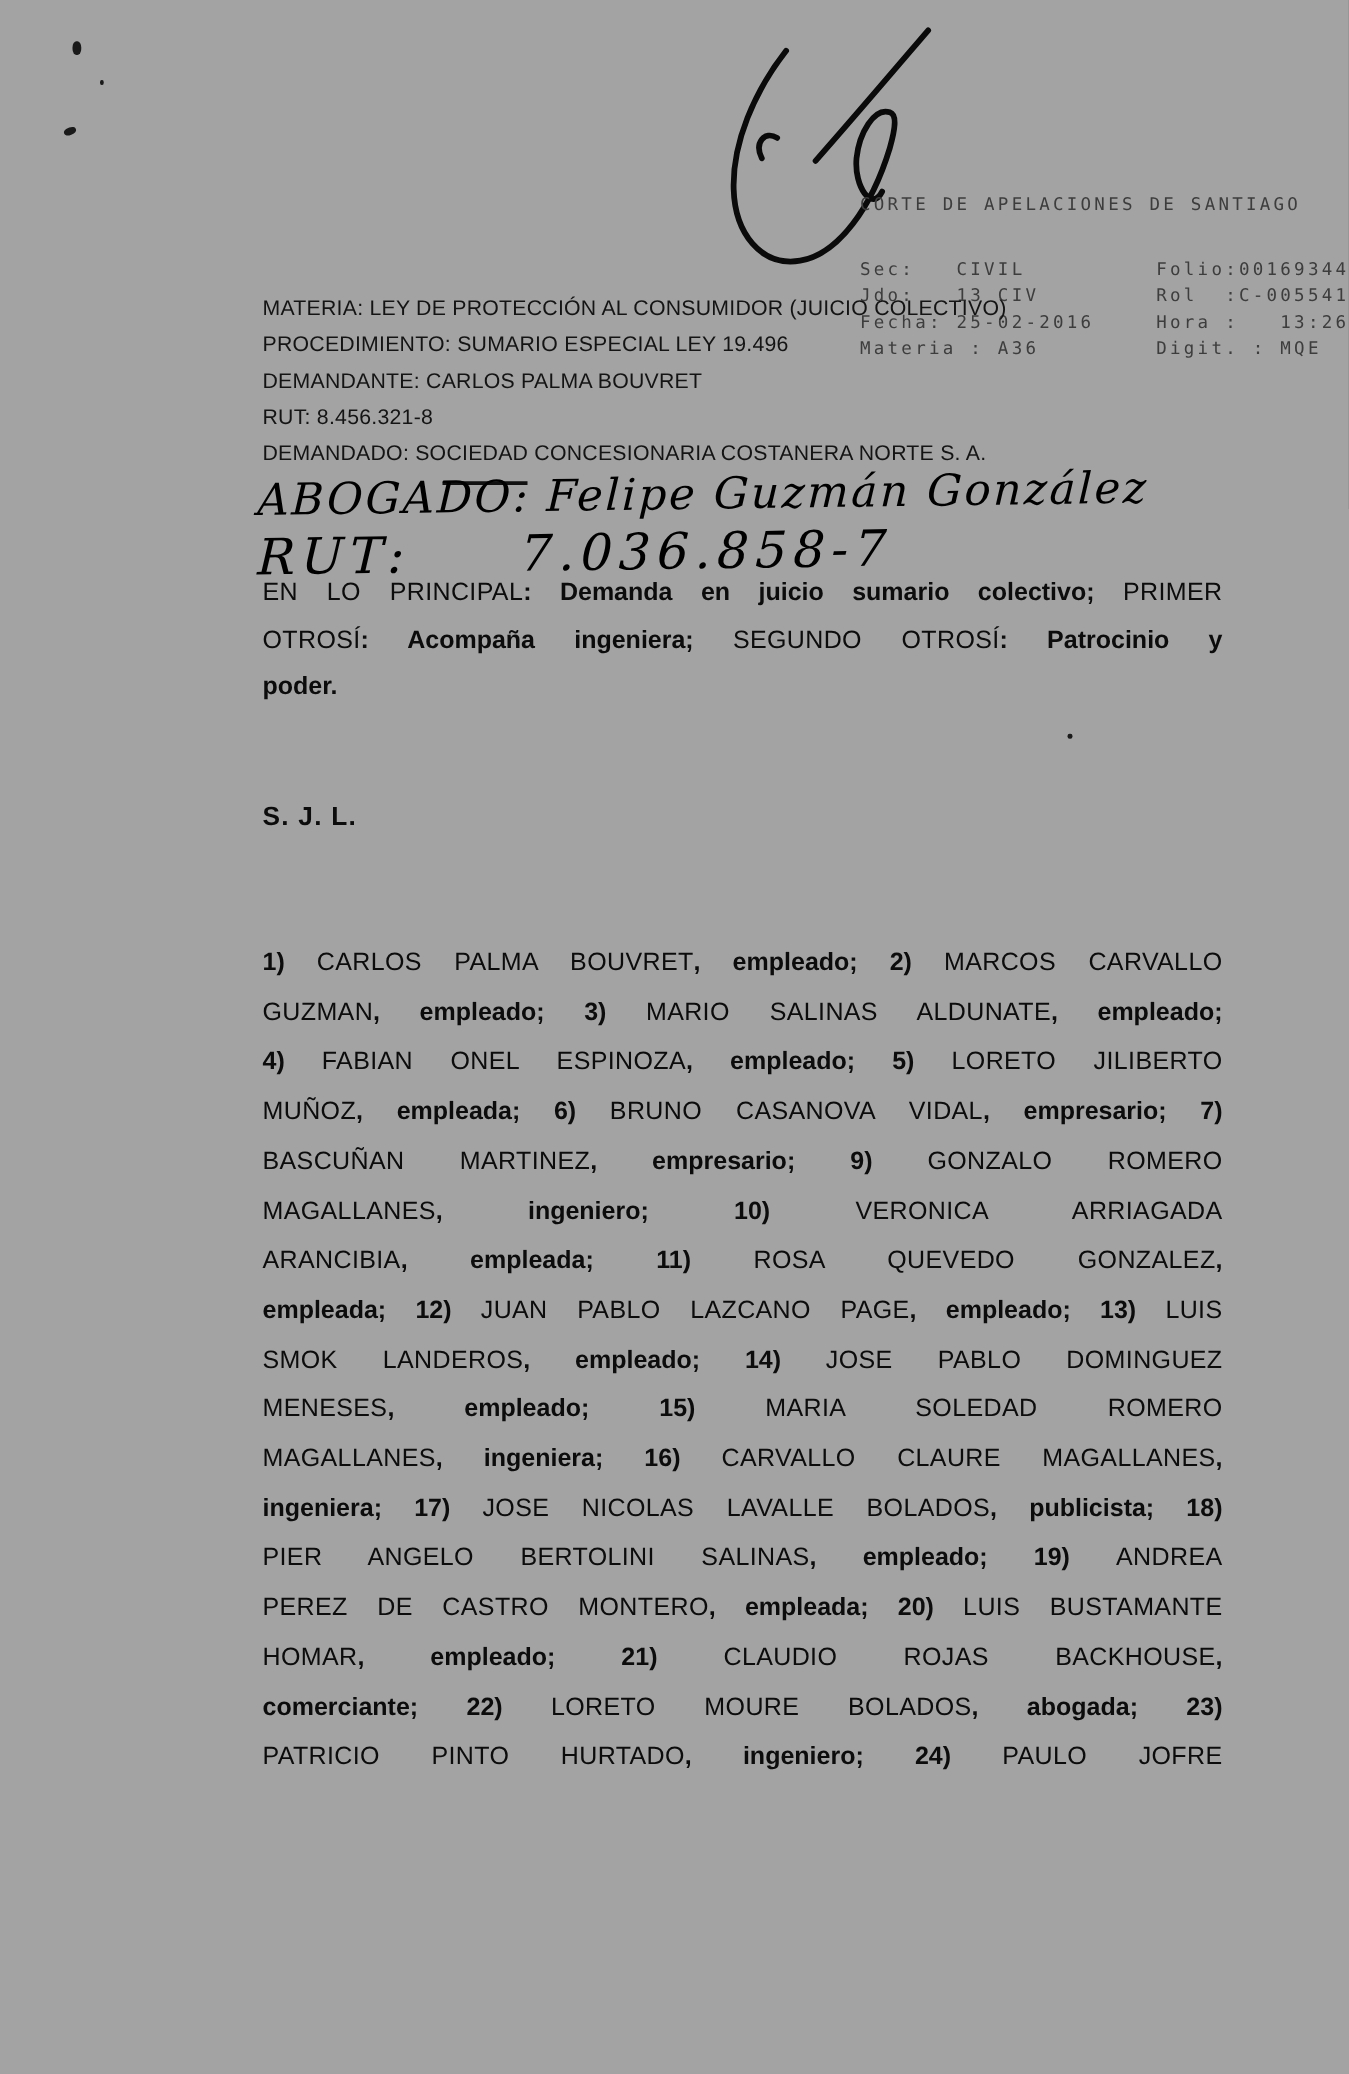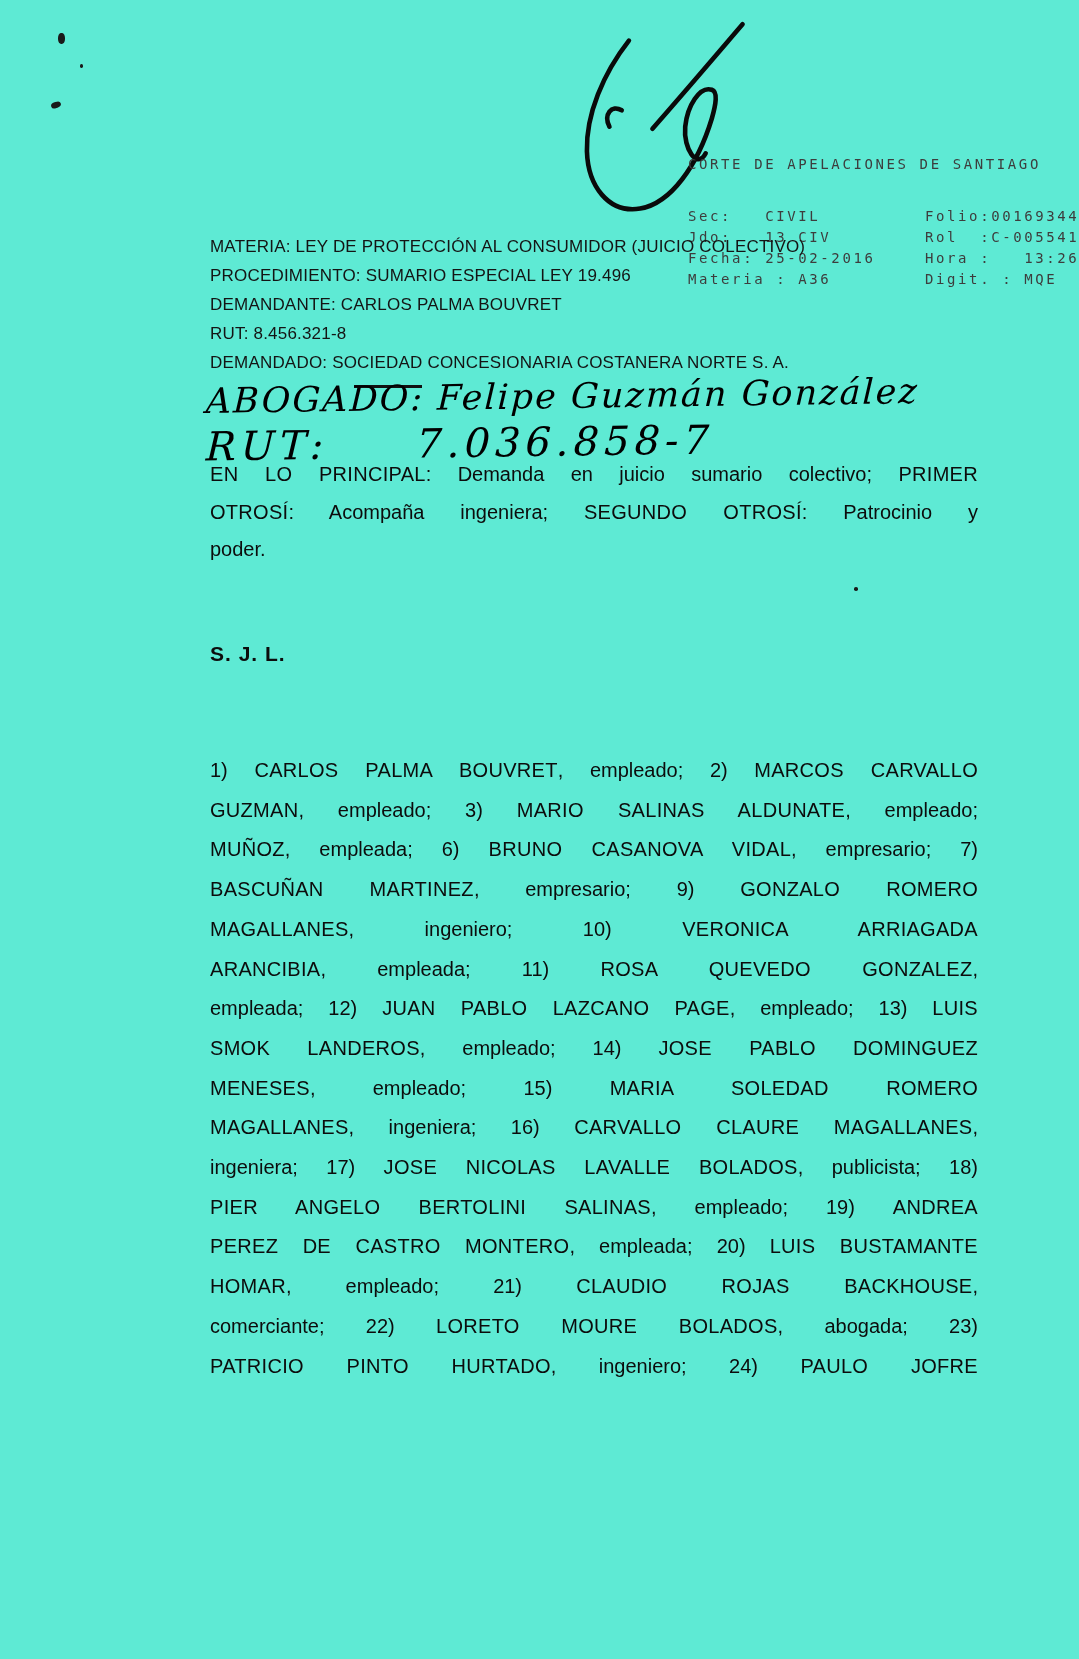--- a/index.html
+++ b/index.html
@@ -1,17 +1,17 @@
 <!DOCTYPE html>
 <html><head>
 <meta charset="utf-8">
 <style>
   html,body{margin:0;padding:0;background:#888;}
   #page{
-    position:relative;width:1079px;height:1659px;background:#5eead4;
+    position:relative;width:1079px;height:1659px;background:#a3a3a3;
     font-family:"Liberation Sans",sans-serif;color:#0c0c0c;overflow:hidden;
     margin:0 auto;
   }
   
   .speck{position:absolute;background:#1a1a1a;border-radius:45%;}
 
   
   #signature{position:absolute;left:552px;top:12px;}
 
   
@@ -39,21 +39,21 @@
   #hand2 .gap{display:inline-block;width:88px;}
   #rut-underline{position:absolute;left:354px;top:385px;width:68px;height:3px;background:#111;}
 
   
   #intro{position:absolute;left:210px;top:456px;width:768px;font-size:20px;line-height:37.5px;}
   
   #body-text{position:absolute;left:210px;top:751px;width:768px;font-size:20px;line-height:39.7px;}
   .tline{white-space:normal;}
   .just{text-align:justify;text-align-last:justify;}
   .b{font-weight:400;letter-spacing:0.3px;}
-  .n{font-weight:400;}
+  .n{font-weight:700;}
 
   
   #salutation{
     position:absolute;left:210px;top:642px;width:768px;text-align:left;
     font-weight:700;font-size:21px;letter-spacing:1px;
   }
 </style>
 </head>
 <body>
 
@@ -96,20 +96,21 @@
       <div class="tline just"><span class="b">EN LO PRINCIPAL</span><span class="n">: Demanda en juicio sumario colectivo; </span><span class="b">PRIMER</span></div>
       <div class="tline just"><span class="b">OTROSÍ</span><span class="n">: Acompaña ingeniera; </span><span class="b">SEGUNDO OTROSÍ</span><span class="n">: Patrocinio y</span></div>
       <div class="tline"><span class="n">poder.</span></div>
     </div>
 
   <div id="salutation">S. J. L.</div>
 
   <div id="body-text">
       <div class="tline just"><span class="n">1) </span><span class="b">CARLOS PALMA BOUVRET</span><span class="n">, empleado; 2) </span><span class="b">MARCOS CARVALLO</span></div>
       <div class="tline just"><span class="b">GUZMAN</span><span class="n">, empleado; 3) </span><span class="b">MARIO SALINAS ALDUNATE</span><span class="n">, empleado;</span></div>
+      <div class="tline just"><span class="n">4) </span><span class="b">FABIAN ONEL ESPINOZA</span><span class="n">, empleado; 5) </span><span class="b">LORETO JILIBERTO</span></div>
       <div class="tline just"><span class="b">MUÑOZ</span><span class="n">, empleada; 6) </span><span class="b">BRUNO CASANOVA VIDAL</span><span class="n">, empresario; 7)</span></div>
       <div class="tline just"><span class="b">BASCUÑAN MARTINEZ</span><span class="n">, empresario; 9) </span><span class="b">GONZALO ROMERO</span></div>
       <div class="tline just"><span class="b">MAGALLANES</span><span class="n">, ingeniero; 10) </span><span class="b">VERONICA ARRIAGADA</span></div>
       <div class="tline just"><span class="b">ARANCIBIA</span><span class="n">, empleada; 11) </span><span class="b">ROSA QUEVEDO GONZALEZ</span><span class="n">,</span></div>
       <div class="tline just"><span class="n">empleada; 12) </span><span class="b">JUAN PABLO LAZCANO PAGE</span><span class="n">, empleado; 13) </span><span class="b">LUIS</span></div>
       <div class="tline just"><span class="b">SMOK LANDEROS</span><span class="n">, empleado; 14) </span><span class="b">JOSE PABLO DOMINGUEZ</span></div>
       <div class="tline just"><span class="b">MENESES</span><span class="n">, empleado; 15) </span><span class="b">MARIA SOLEDAD ROMERO</span></div>
       <div class="tline just"><span class="b">MAGALLANES</span><span class="n">, ingeniera; 16) </span><span class="b">CARVALLO CLAURE MAGALLANES</span><span class="n">,</span></div>
       <div class="tline just"><span class="n">ingeniera; 17) </span><span class="b">JOSE NICOLAS LAVALLE BOLADOS</span><span class="n">, publicista; 18)</span></div>
       <div class="tline just"><span class="b">PIER ANGELO BERTOLINI SALINAS</span><span class="n">, empleado; 19) </span><span class="b">ANDREA</span></div>

